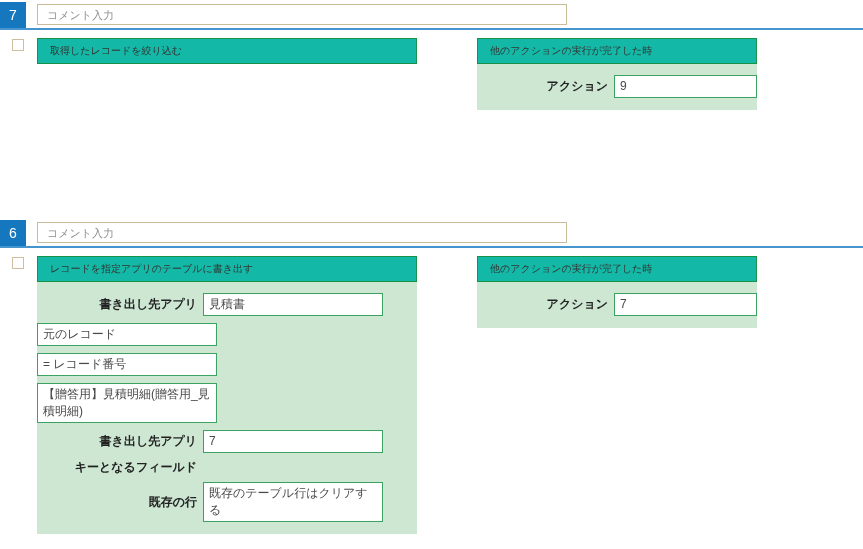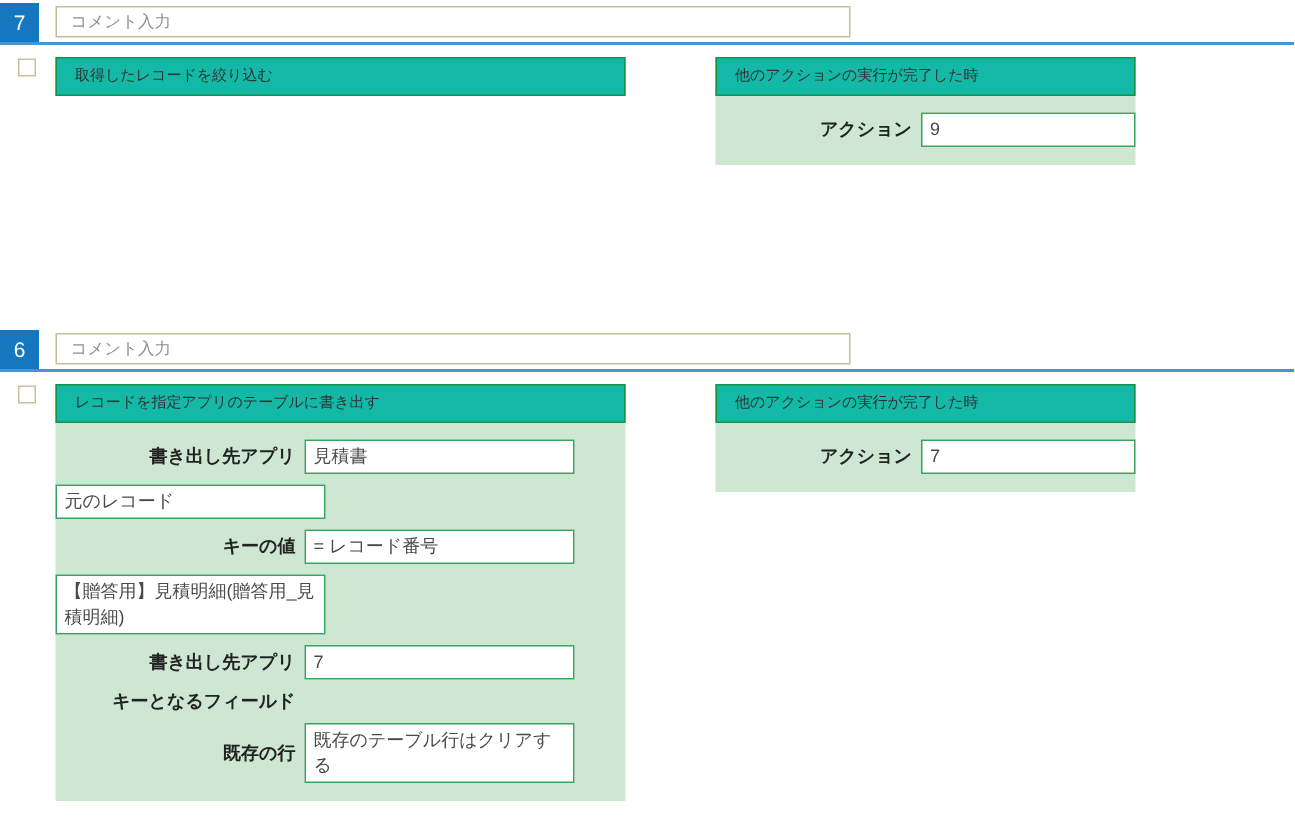--- a/index.html
+++ b/index.html
@@ -120,21 +120,20 @@
       <div class="panel-title">レコードを指定アプリのテーブルに書き出す</div>
       <div class="panel-body">
         <div class="field-row">
           <div class="field-label">書き出し先アプリ</div>
           <div class="field-value">見積書</div>
         </div>
         <div class="field-row">
           <div class="field-value">元のレコード</div>
         </div>
         <div class="field-row">
-          <div class="field-label">キーの値</div>
           <div class="field-value">= レコード番号</div>
         </div>
         <div class="field-row">
           <div class="field-value">【贈答用】見積明細(贈答用_見積明細)</div>
         </div>
         <div class="field-row">
           <div class="field-label">書き出し先アプリ</div>
           <div class="field-value">7</div>
         </div>
         <div class="field-row">

